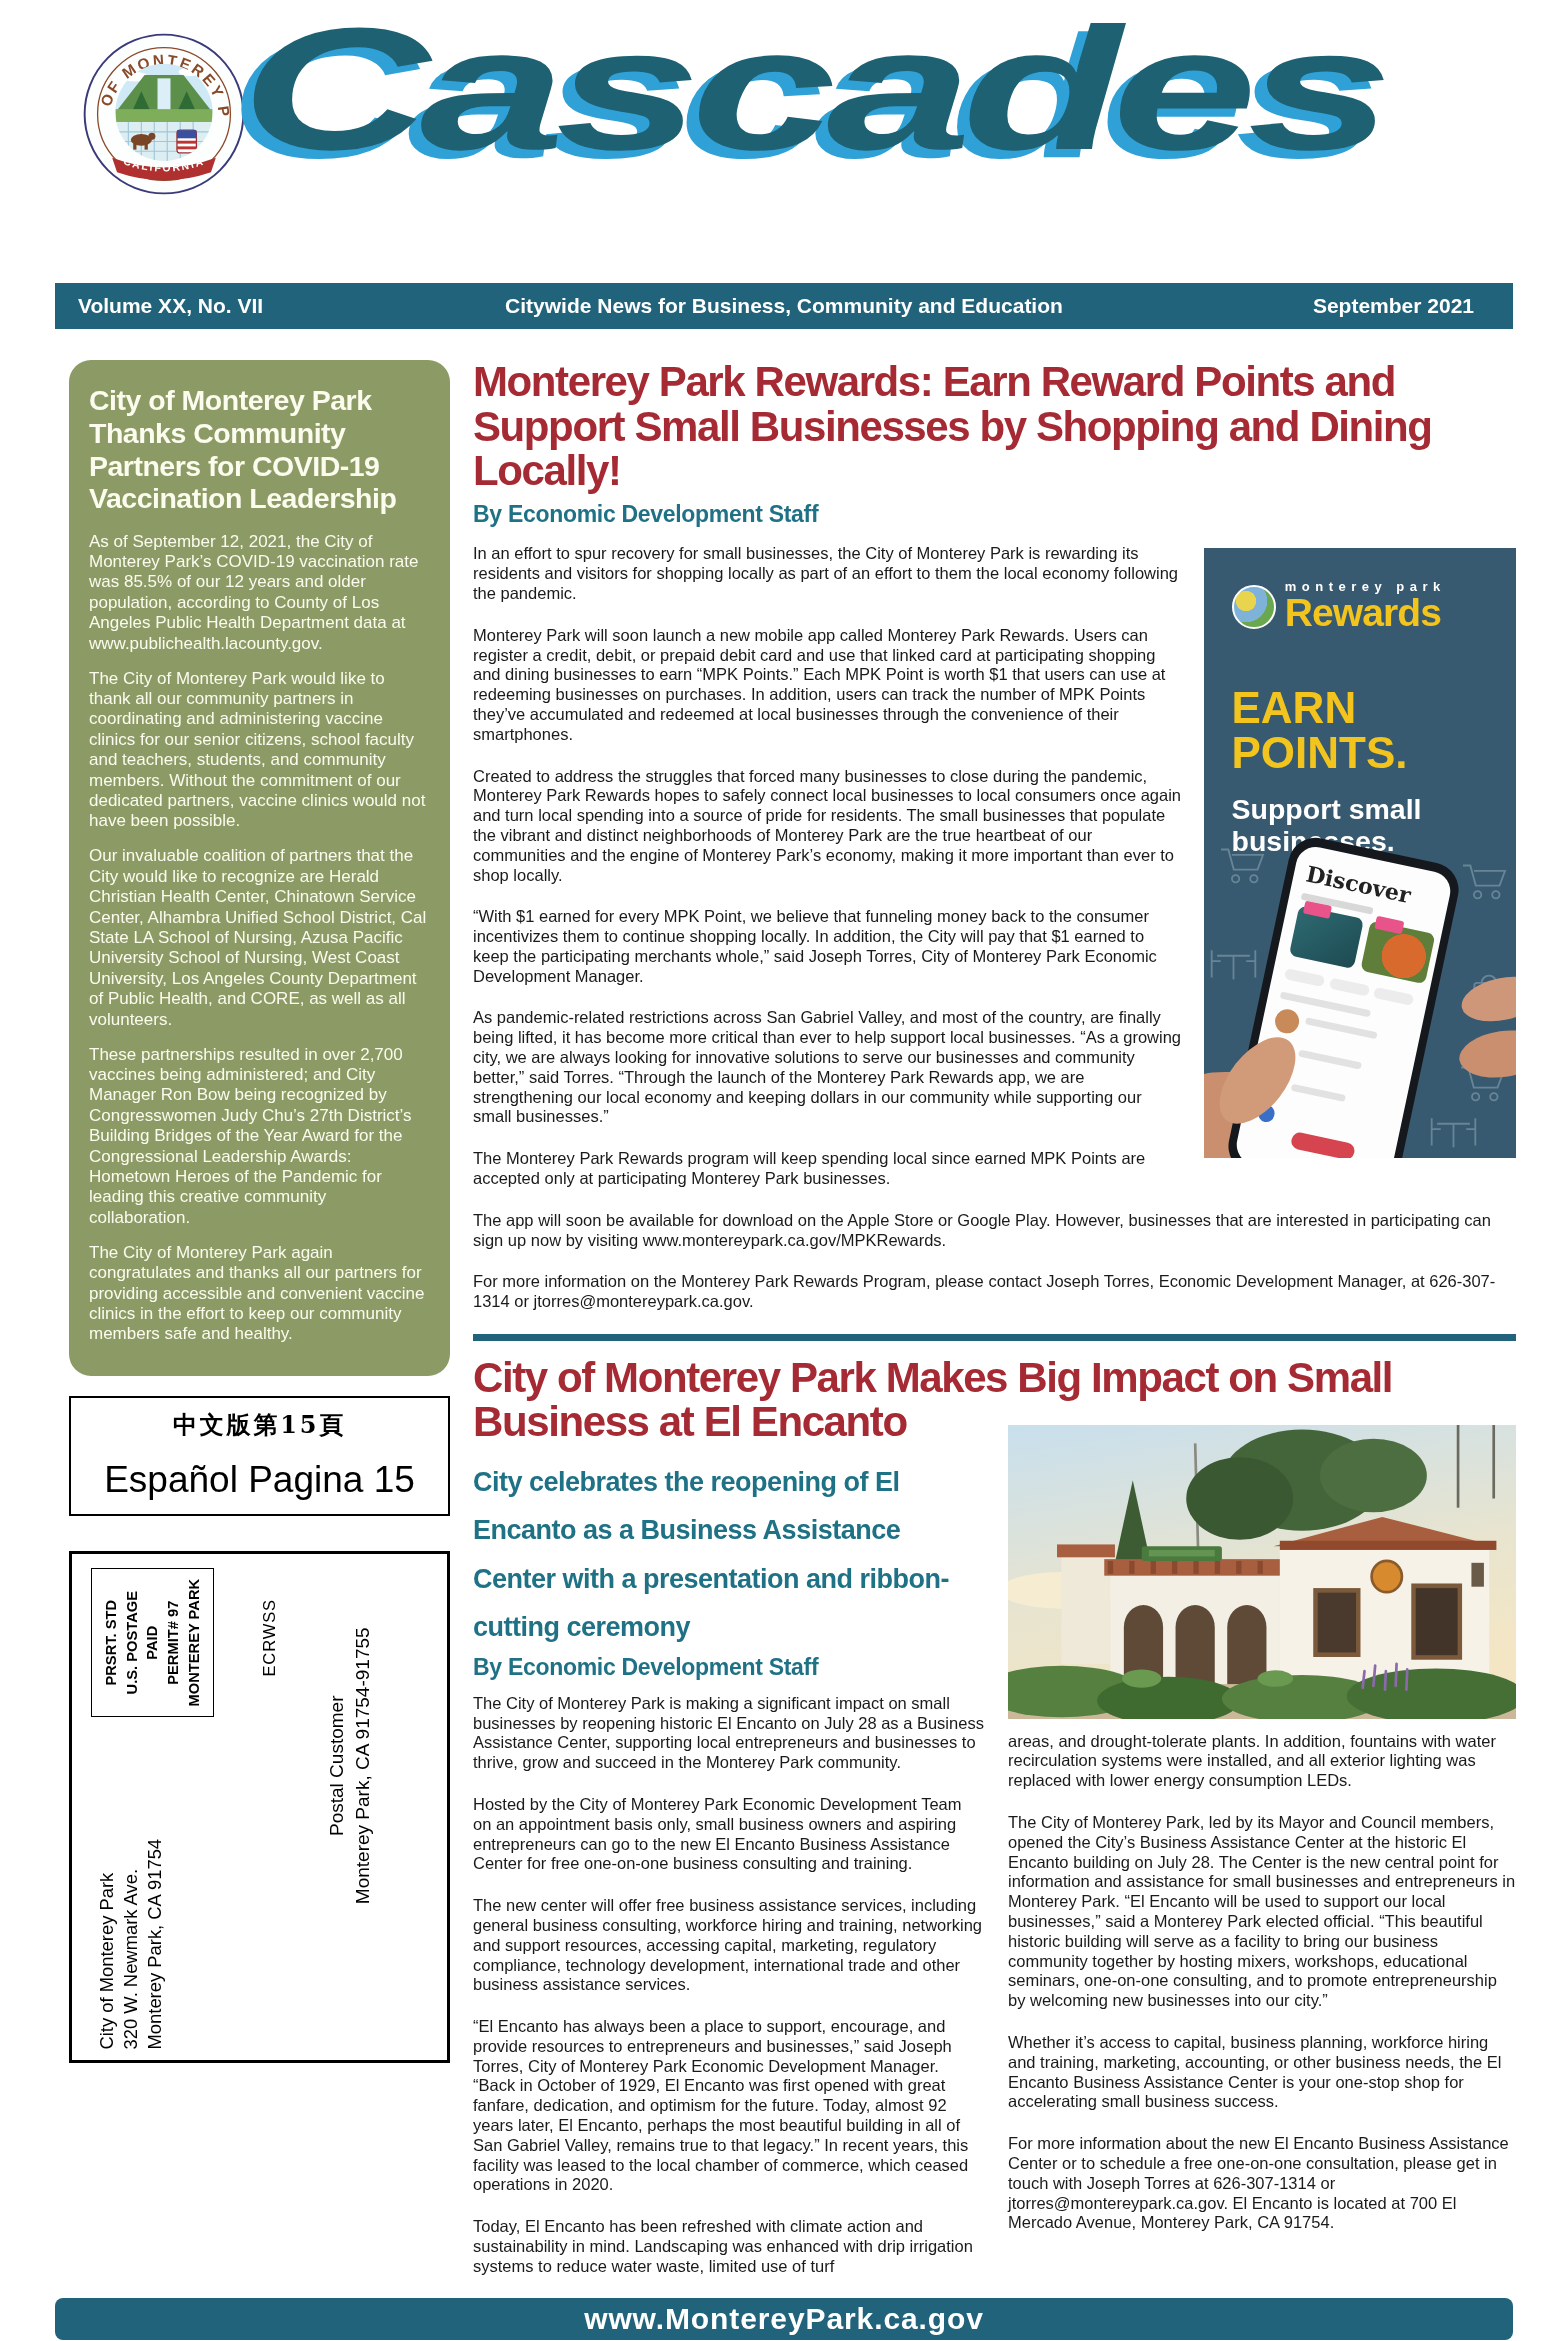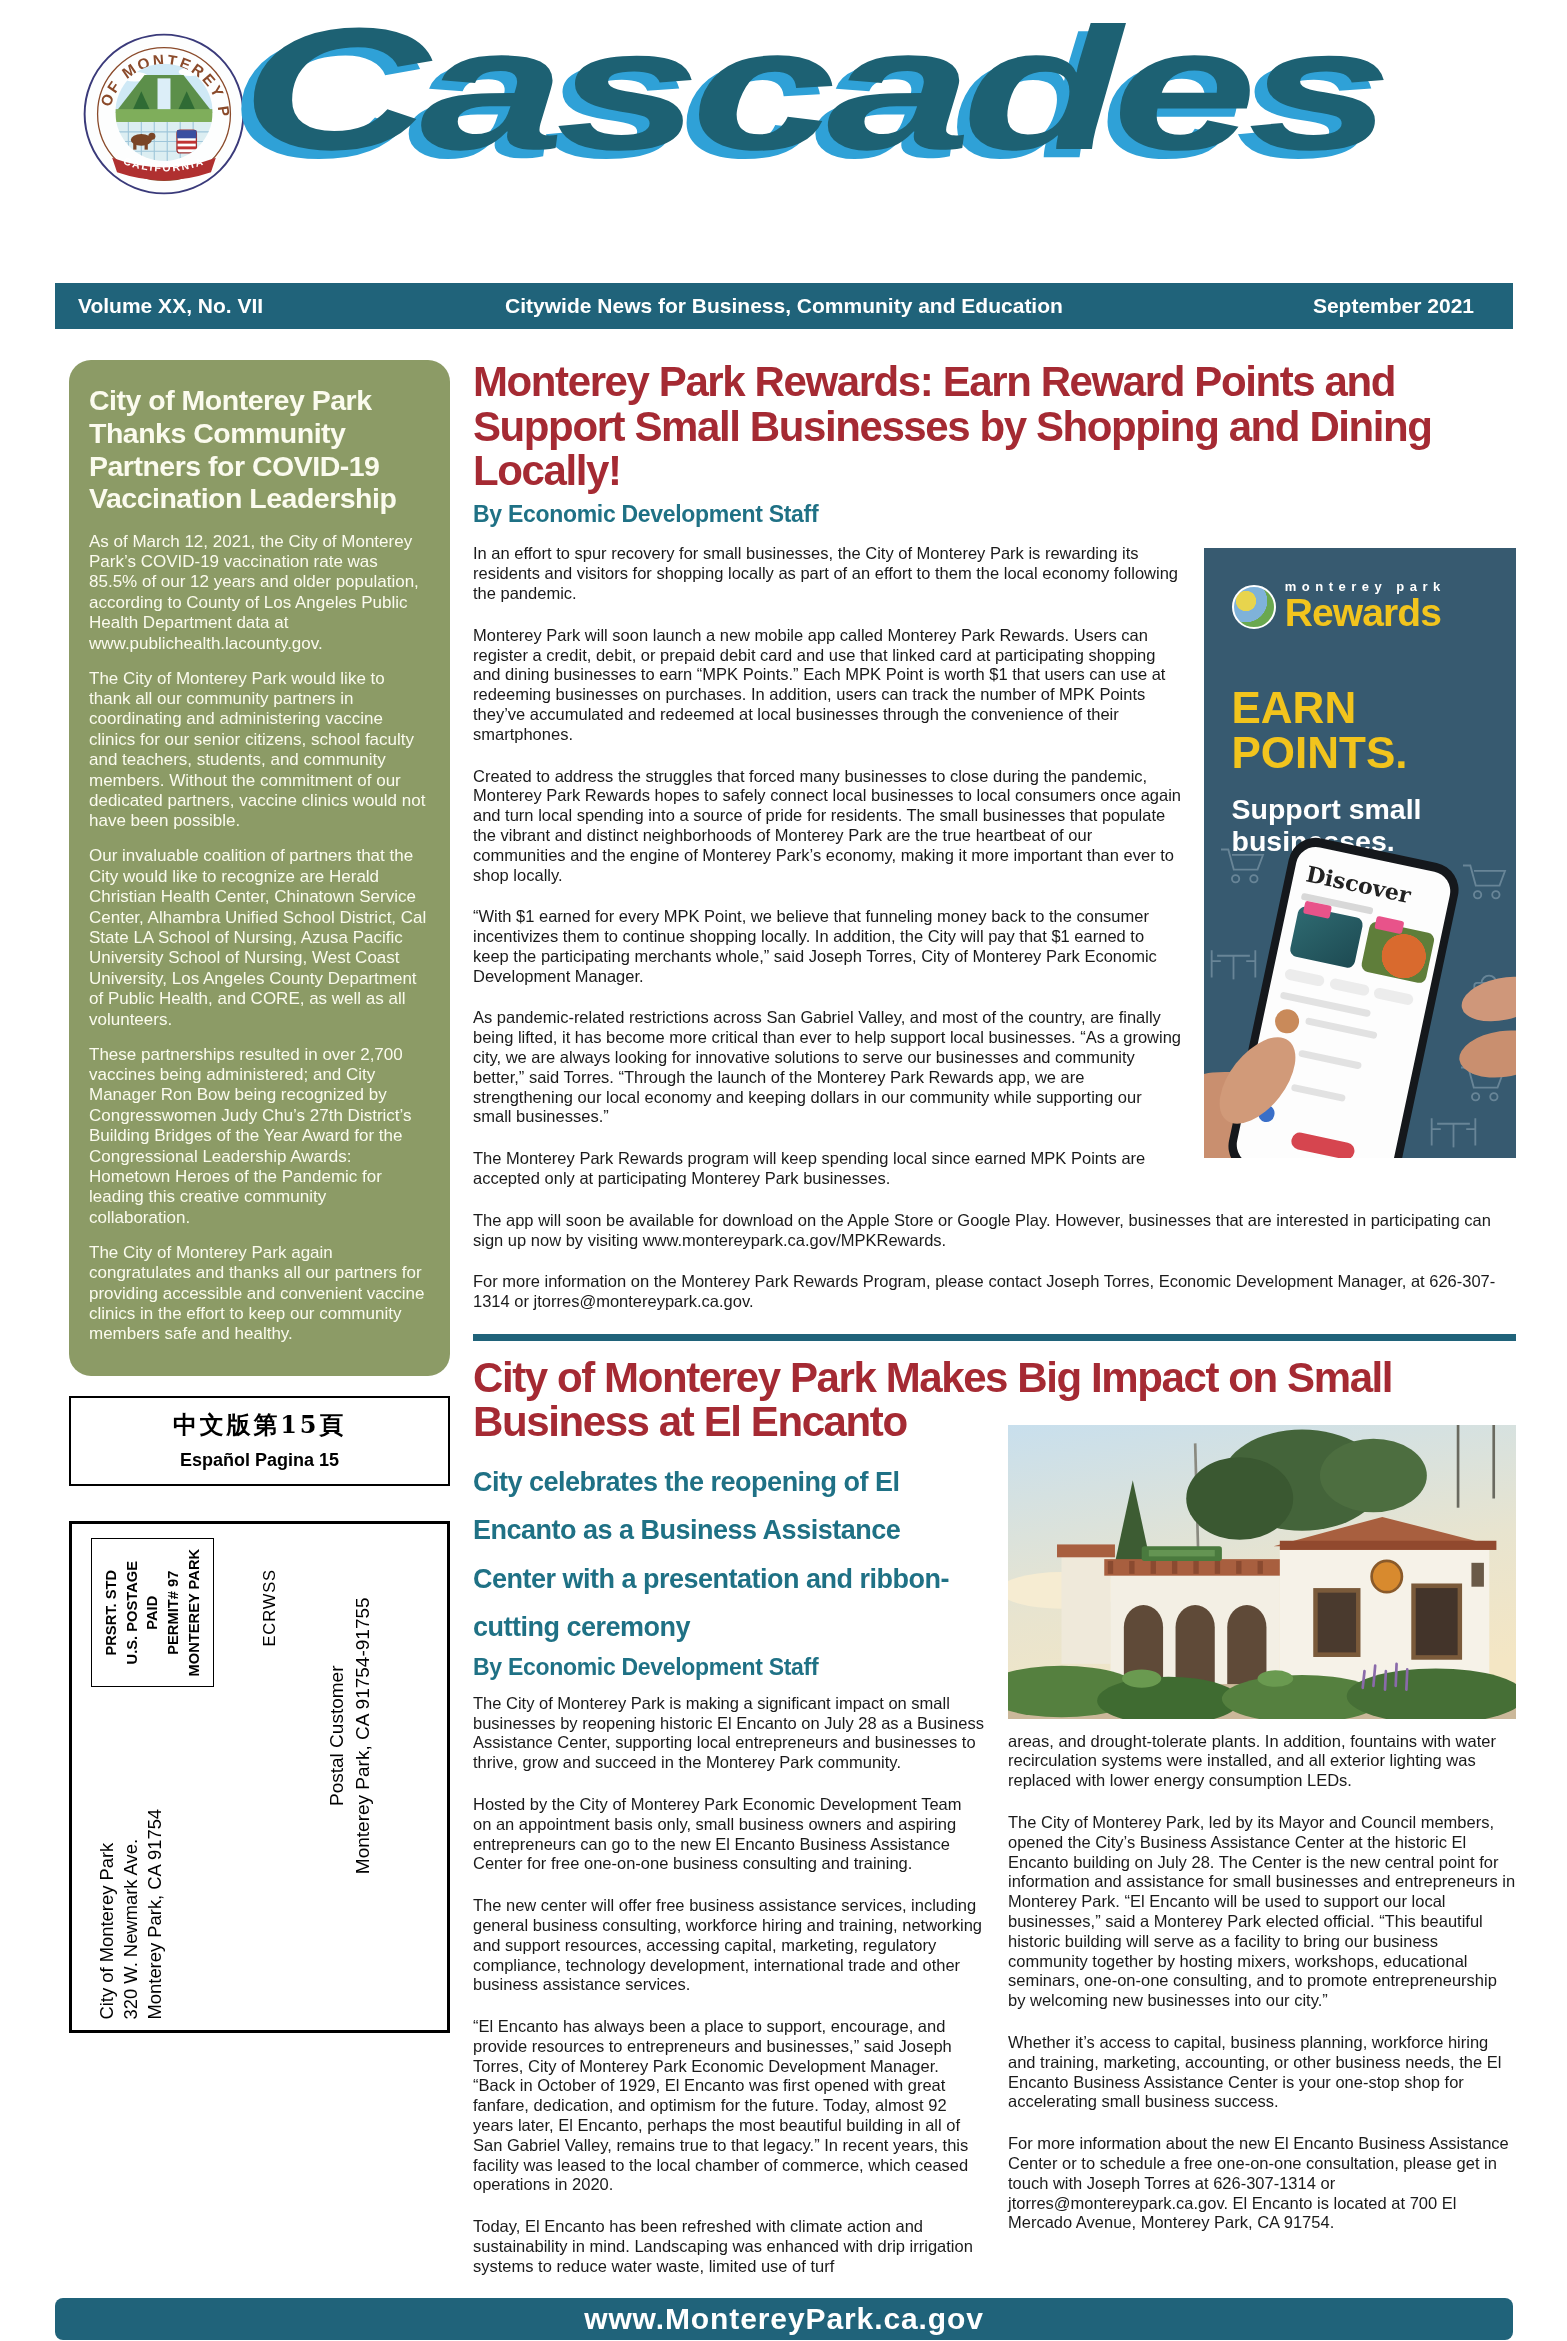--- a/index.html
+++ b/index.html
@@ -42,21 +42,21 @@
   }
   .green-title {
     font-size:28.5px; font-weight:bold; line-height:1.15;
     letter-spacing:-0.5px; margin-bottom:16.5px;
   }
   .green-box p { font-size:17px; line-height:1.2; margin-bottom:14.7px; }
 
   
   .lang-box { border:2.8px solid #000; margin-top:20px; padding:11px 7.3px 13px; text-align:center; color:#000; }
   .lang-zh { font-family:"DejaVu Serif", serif; font-size:24px; font-weight:bold; letter-spacing:2.8px; }
-  .lang-es { font-size:18px; margin-top:9px;font-weight:bold; }
+  .lang-es { font-size:37px; margin-top:18px; }
 
   
   .mail-box { border:3.7px solid #000; margin-top:35px; height:512px; position:relative; overflow:hidden; }
   .mail-inner {
     position:absolute; width:496px; height:360px; left:50%; top:50%;
     transform:translate(-50%,-50%) rotate(-90deg); color:#000;
   }
   .return-addr { position:absolute; left:5.5px; top:14.7px; font-size:18.4px; line-height:1.3; }
   .stamp-box {
     position:absolute; right:9.2px; top:11px; width:149px; border:1.8px solid #000;
@@ -194,21 +194,21 @@
   <span class="info-left">Volume XX, No. VII</span>
   <span class="info-right">September 2021</span>
 </div>
 
 <div class="content">
 
   <div class="col-left">
 
     <div class="green-box">
       <div class="green-title">City of Monterey Park Thanks Community Partners for COVID-19 Vaccination Leadership</div>
-      <p>As of March 12, 2021, the City of Monterey Park’s COVID-19 vaccination rate was 85.5% of our 12 years and older population, according to County of Los Angeles Public Health Department data at www.publichealth.lacounty.gov.</p>
+      <p>As of September 12, 2021, the City of Monterey Park’s COVID-19 vaccination rate was 85.5% of our 12 years and older population, according to County of Los Angeles Public Health Department data at www.publichealth.lacounty.gov.</p>
       <p>The City of Monterey Park would like to thank all our community partners in coordinating and administering vaccine clinics for our senior citizens, school faculty and teachers, students, and community members. Without the commitment of our dedicated partners, vaccine clinics would not have been possible.</p>
       <p>Our invaluable coalition of partners that the City would like to recognize are Herald Christian Health Center, Chinatown Service Center, Alhambra Unified School District, Cal State LA School of Nursing, Azusa Pacific University School of Nursing, West Coast University, Los Angeles County Department of Public Health, and CORE, as well as all volunteers.</p>
       <p>These partnerships resulted in over 2,700 vaccines being administered; and City Manager Ron Bow being recognized by Congresswomen Judy Chu’s 27th District’s Building Bridges of the Year Award for the Congressional Leadership Awards: Hometown Heroes of the Pandemic for leading this creative community collaboration.</p>
       <p>The City of Monterey Park again congratulates and thanks all our partners for providing accessible and convenient vaccine clinics in the effort to keep our community members safe and healthy.</p>
     </div>
 
     <div class="lang-box">
       <div class="lang-zh">中文版第15頁</div>
       <div class="lang-es">Español Pagina 15</div>
     </div>

